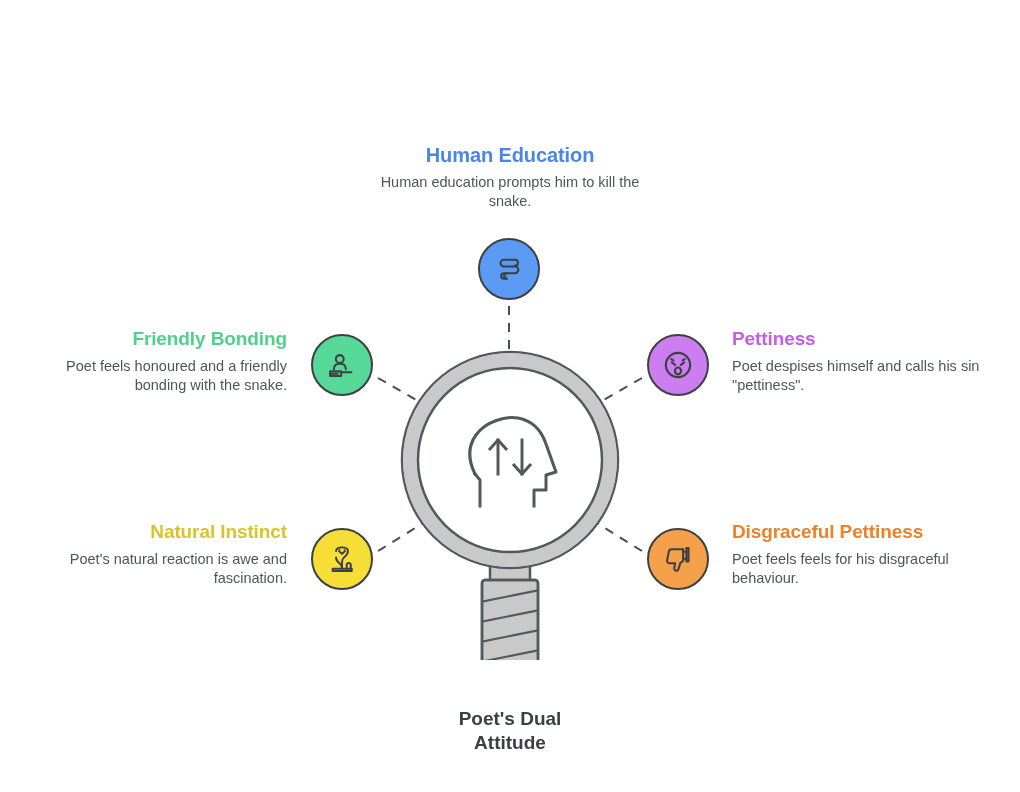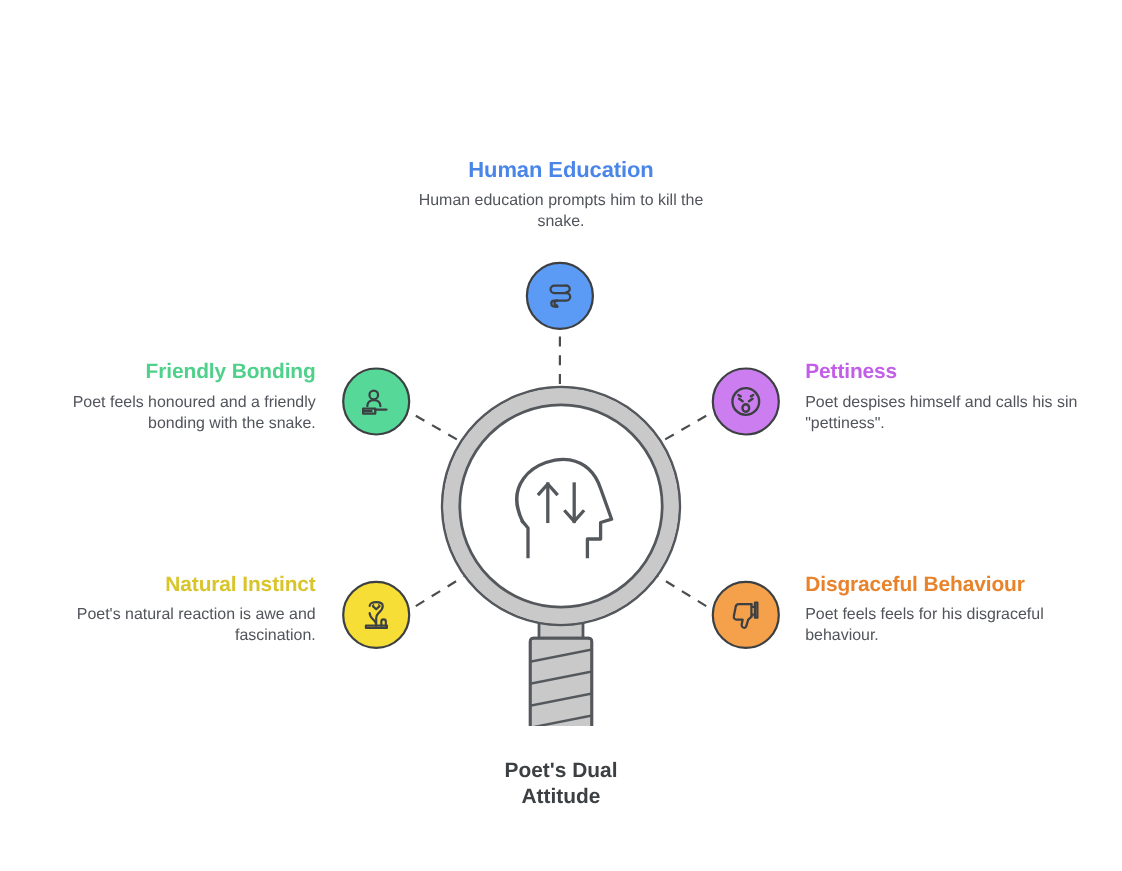--- a/index.html
+++ b/index.html
@@ -93,21 +93,21 @@
   #block-natural-instinct { left: 34px; top: 521px; width: 253px; }
   #block-natural-instinct h3 { color: #d9c52b; }
 
   #block-disgraceful { left: 732px; top: 521px; width: 262px; }
   #block-disgraceful h3 { color: #e8832b; }
 
   
   #center-caption {
     position: absolute;
     left: 380px;
-    top: 689px;
+    top: 707px;
     width: 260px;
     text-align: center;
     font-size: 19px;
     font-weight: bold;
     line-height: 1.28;
     color: #3d4043;
     white-space: pre-line;
   }
 </style>
 </head>
@@ -226,20 +226,20 @@
     <h3>Natural Instinct</h3>
     <p>Poet's natural reaction is awe and fascination.</p>
   </div>
 
   <div class="block align-left" id="block-pettiness">
     <h3>Pettiness</h3>
     <p>Poet despises himself and calls his sin "pettiness".</p>
   </div>
 
   <div class="block align-left" id="block-disgraceful">
-    <h3>Disgraceful Behaviour</h3>
+    <h3>Disgraceful Pettiness</h3>
     <p>Poet feels feels for his disgraceful behaviour.</p>
   </div>
 
   <div id="center-caption">Poet's Dual
 Attitude</div>
 
 </div>
 
 </body></html>

